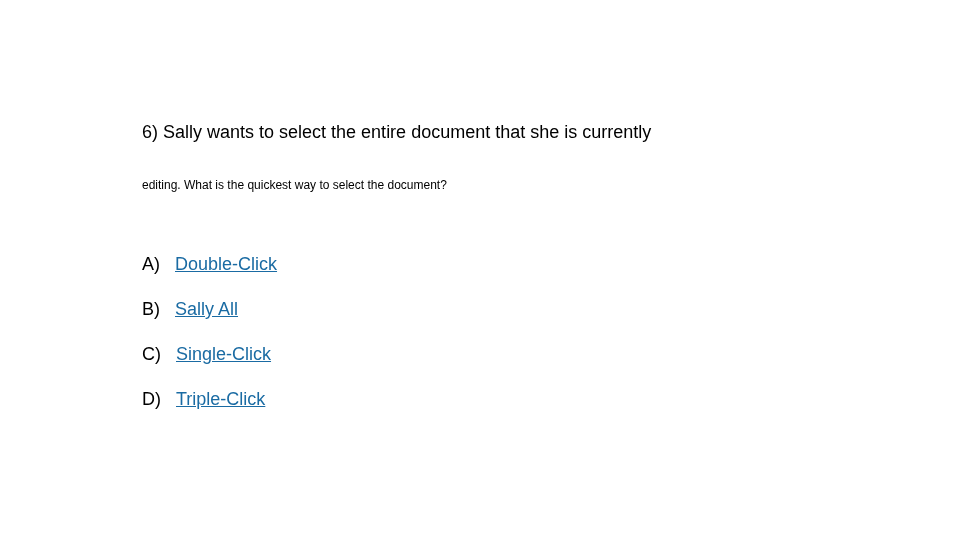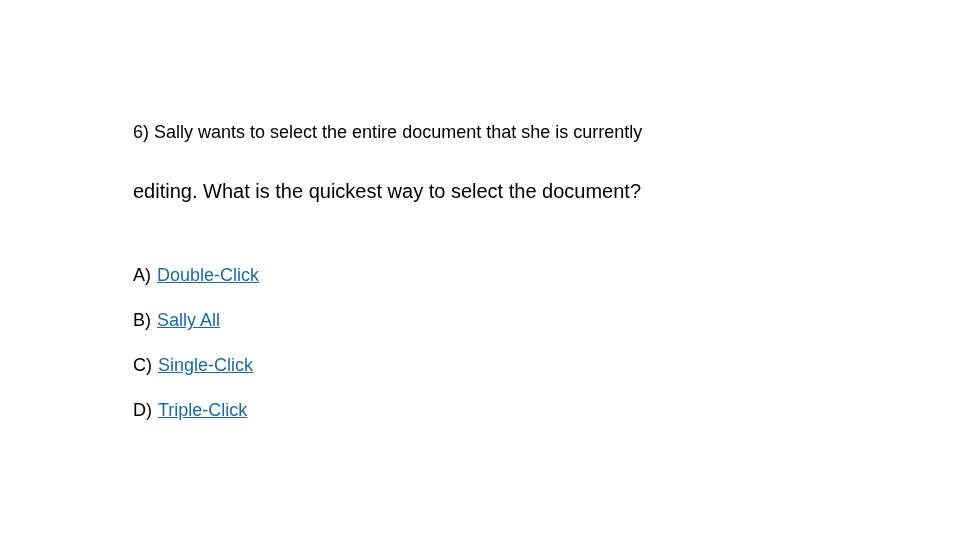--- a/index.html
+++ b/index.html
@@ -9,51 +9,52 @@
     }
     body {
       width: 960px;
       height: 540px;
       background: #ffffff;
       font-family: Arial, Helvetica, sans-serif;
       position: relative;
     }
     .content {
       position: absolute;
-      left: 133px;
+      left: 142px;
       top: 120px;
       width: 700px;
     }
     .question-line {
       font-size: 18px;
       color: #000000;
       line-height: 1.4;
       margin-bottom: 32px;
     }
     .question-line-2 {
-      font-size: 20px;
+      font-size: 12px;
       color: #000000;
       line-height: 1.4;
       margin-bottom: 60px;
     }
     .option {
       font-size: 18px;
       color: #000000;
       margin-bottom: 24px;
       display: flex;
       align-items: baseline;
     }
     .option-prefix {
       color: #000000;
       margin-right: 6px;
     }
     .option-link {
       color: #1a6ba3;
       text-decoration: underline;
       cursor: pointer;
+      margin-left: 9px;
     }
   </style>
 </head>
 <body>
 
 <div class="content">
   <div class="question-line">6) Sally wants to select the entire document that she is currently</div>
   <div class="question-line-2">editing. What is the quickest way to select the document?</div>
 
   <div class="option">

